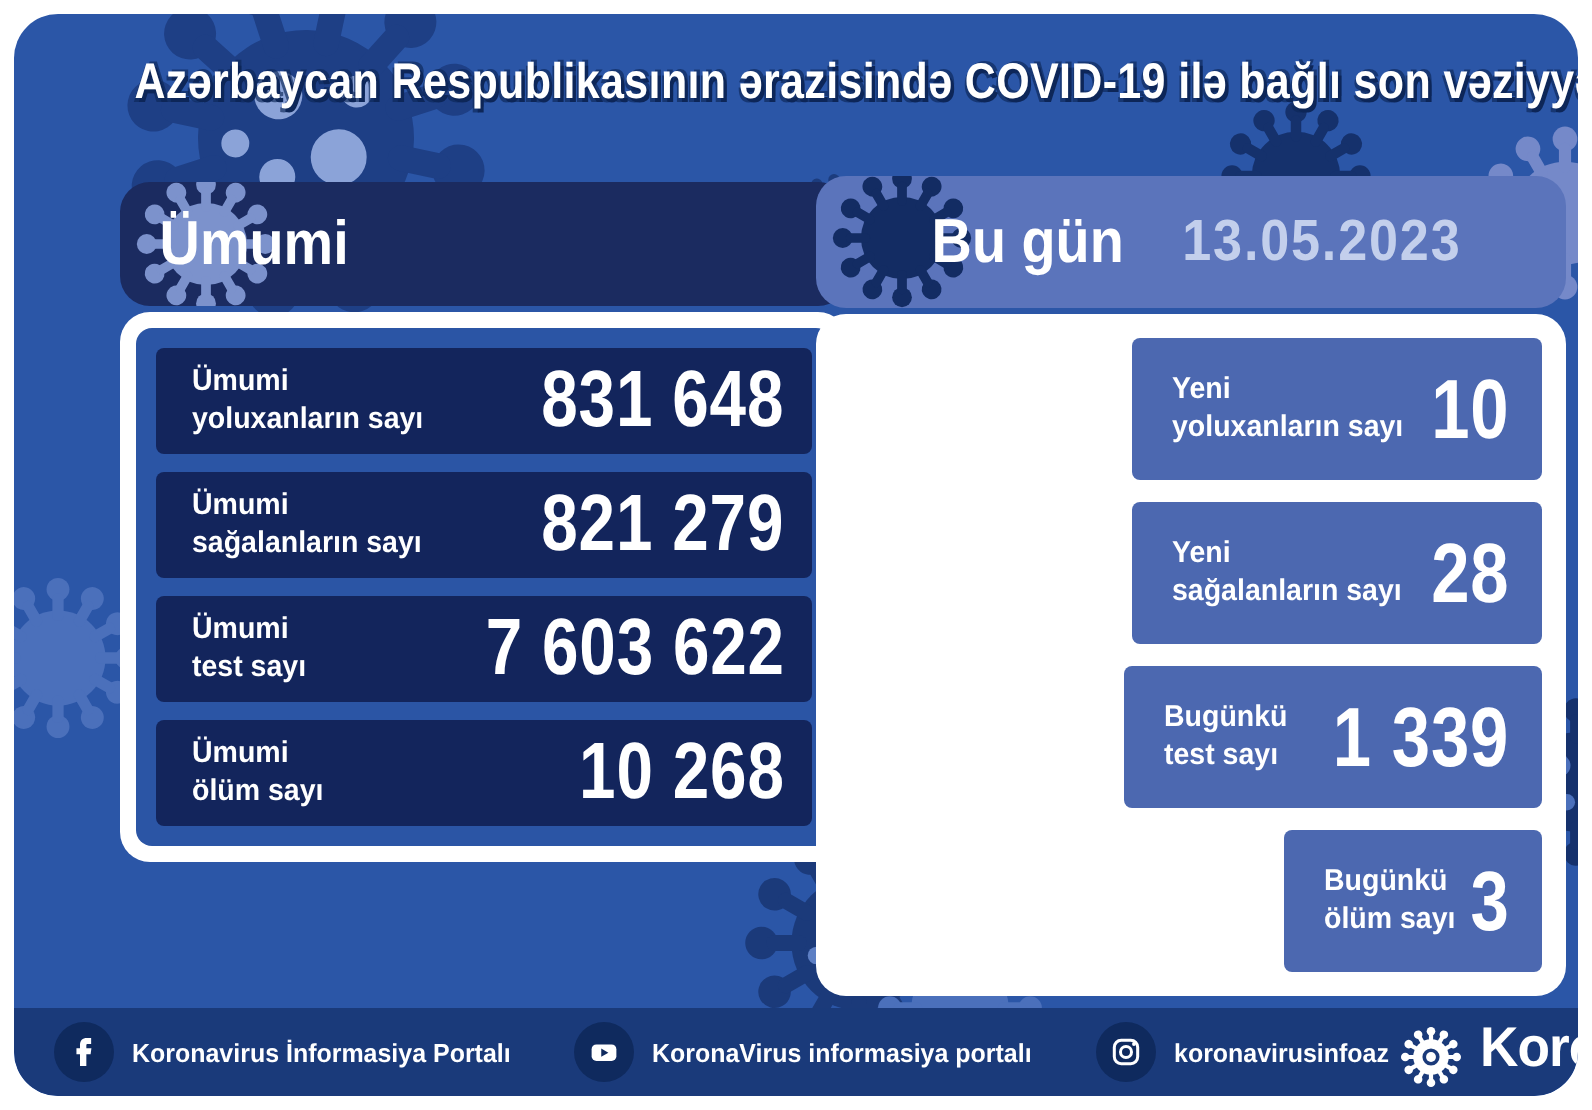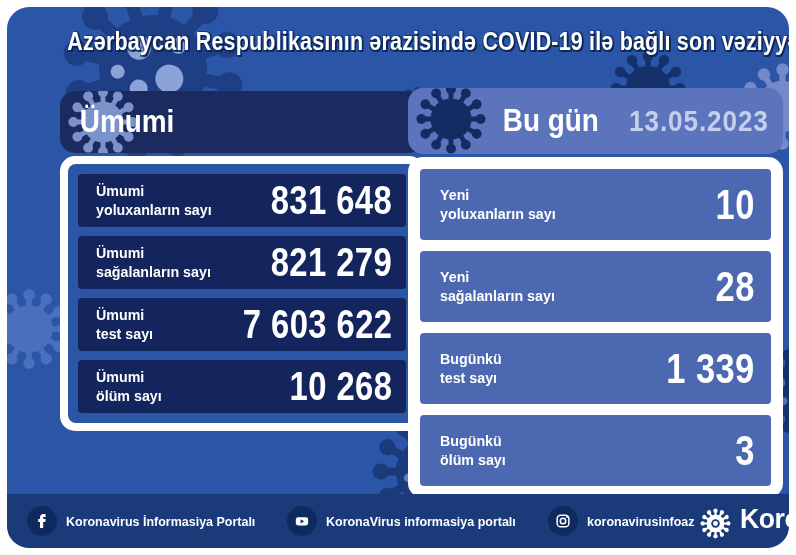--- a/index.html
+++ b/index.html
@@ -23,54 +23,54 @@
     text-shadow:2px 2px 0 #0d2658,-1px 2px 0 rgba(13,38,88,.65),2px -1px 0 rgba(13,38,88,.65);
   }
   
   .panel{position:absolute;z-index:2;}
   .panel.left{left:21px;top:84px;width:364px;padding-left:32px;}
   .panel.right{left:401px;top:81px;width:375px;}
   .panel-header{
     position:relative;border-radius:15px;display:flex;align-items:center;overflow:hidden;
   }
   .panel.left .panel-header{height:62px;background:#1b2b60;}
-  .panel.right .panel-header{height:66px;background:#5b74bb;justify-content:flex-end;}
+  .panel.right .panel-header{height:66px;background:#5b74bb;justify-content:center;}
   .header-virus{position:absolute;left:5px;top:-7px;width:76px;height:76px;fill:currentColor;}
   .header-title{
     display:inline-block;position:relative;z-index:1;color:#ffffff;font-weight:bold;
     font-size:31px;padding-left:22px;transform:scaleX(.9);transform-origin:left;white-space:nowrap;
   }
   .header-date{
     display:inline-block;position:relative;z-index:1;color:#c3cfec;font-weight:bold;
     font-size:29px;padding-right:16px;letter-spacing:1px;transform:scaleX(.9);transform-origin:right;white-space:nowrap;
   }
   .container{background:#ffffff;border-radius:15px;margin-top:3px;}
   .panel.left .container{padding:8px;}
   .panel.left .inner{
     background:#2b55a5;border-radius:8px;padding:10px;
     display:flex;flex-direction:column;gap:9px;
   }
   .row{
     display:flex;align-items:center;justify-content:space-between;border-radius:4px;
   }
   .panel.left .row{background:#13255c;height:53px;padding:0 14px 0 18px;}
-  .panel.right .container{padding:12px;display:flex;flex-direction:column;gap:11px;}
+  .panel.right .container{padding:12px;display:flex;flex-direction:column;gap:11px;align-items:flex-end;}
   .panel.right .row{background:#4c68b0;height:71px;padding:0 16px 0 20px;}
   .row-label{
     color:#ffffff;font-weight:bold;font-size:15px;line-height:1.25;
     display:flex;flex-direction:column;transform:scaleX(.95);transform-origin:left;white-space:nowrap;
   }
   .row-value{
     display:inline-block;color:#ffffff;font-weight:bold;font-size:40px;letter-spacing:.5px;
     transform:scaleX(.82);transform-origin:right;white-space:nowrap;
   }
   .panel.right .row-value{font-size:42px;}
   
   .footer{
-    position:absolute;left:0;right:0;bottom:0;height:54px;background:#1a3a7a;z-index:3;
+    position:absolute;left:0;right:0;bottom:0;height:44px;background:#1a3a7a;z-index:3;
     display:flex;align-items:center;padding:0 20px;box-sizing:border-box;
     border-radius:0 0 22px 22px;
   }
   .social{display:flex;align-items:center;gap:9px;}
   .social + .social{margin-left:24px;}
   .social-icon{
     width:30px;height:30px;border-radius:50%;background:#0f2a5e;flex:0 0 auto;
     display:flex;align-items:center;justify-content:center;
   }
   .social-icon svg{width:22px;height:22px;display:block;}

